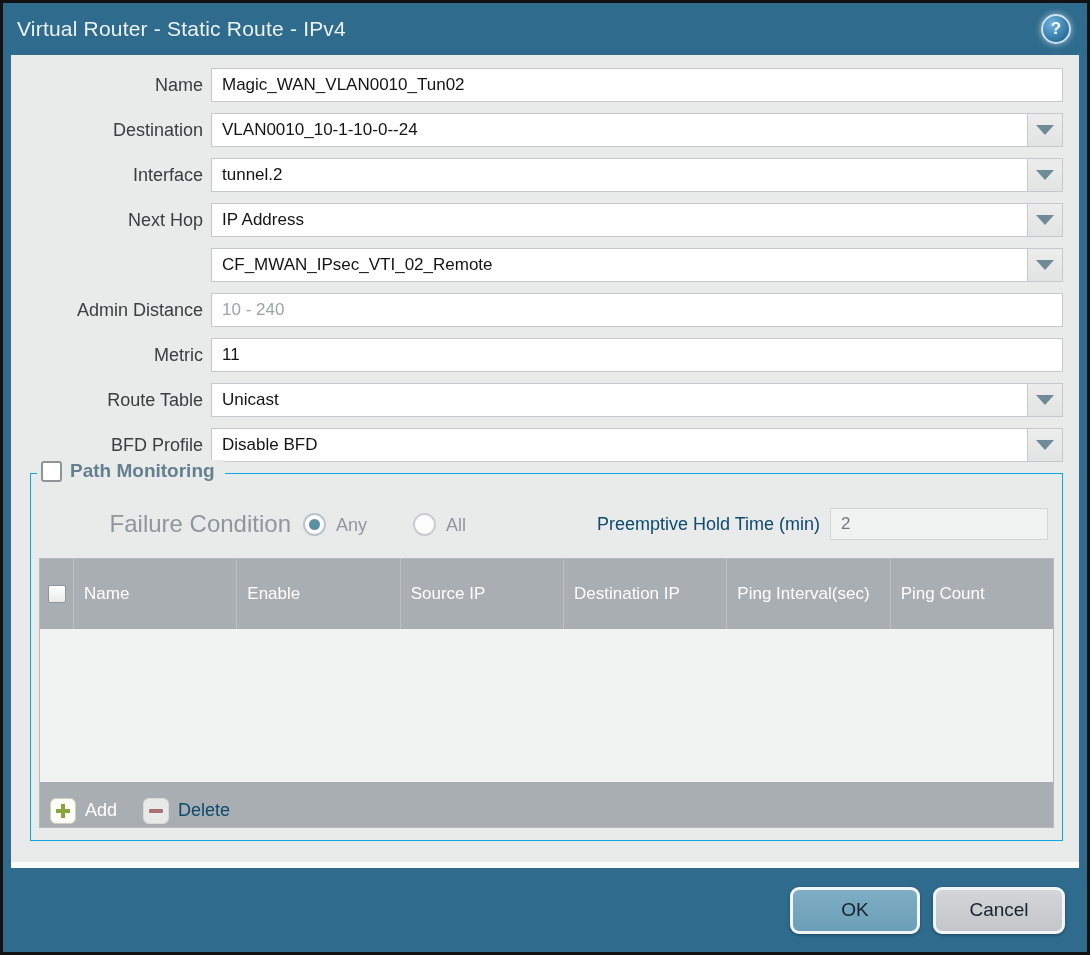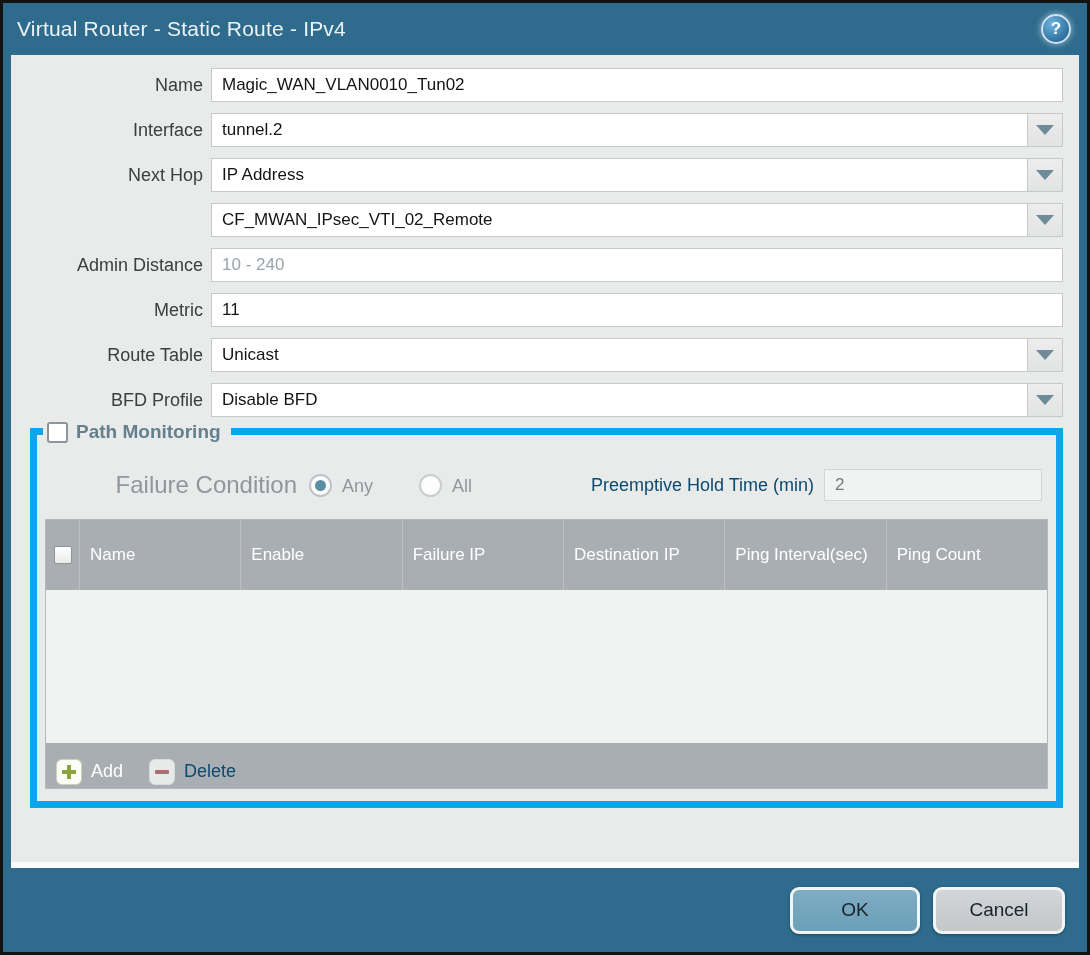--- a/index.html
+++ b/index.html
@@ -32,21 +32,21 @@
   }
   .finput::placeholder { color:#9ba4aa; }
   .combo { display:flex; height:34px; }
   .combo .combo-text { flex:1 1 auto; border-right:none; }
   .combo-btn { flex:0 0 36px; height:34px; background:linear-gradient(#ededed,#e2e3e3);
     border:1px solid #c6c9cb; display:flex; align-items:center; justify-content:center; cursor:pointer; }
   .arrow-down { width:0; height:0; border-left:9px solid transparent; border-right:9px solid transparent;
     border-top:10px solid #6e8b97; }
 
   
-  .pm { border:7px solid #0ea5e9; margin:6px 0 0 11px; position:relative; padding:22px 8px 12px 8px; }
+  .pm { border:1px solid #0ea5e9; margin:6px 0 0 11px; position:relative; padding:22px 8px 12px 8px; }
   .pm-legend { position:absolute; top:-14px; left:6px; background:#e9eaea; padding:0 10px 0 4px;
     display:flex; align-items:center; gap:8px; }
   .pm-checkbox { width:21px; height:21px; background:#fff; border:2px solid #8d959a; border-radius:3px;
     cursor:pointer; }
   .pm-title { font-size:19px; font-weight:bold; color:#64808e; }
 
   .pm-cond-row { display:flex; align-items:center; margin:10px 0 0 0; height:36px; }
   .pm-cond-label { width:252px; text-align:right; font-size:24px; color:#8f979c; }
   .radio-group { display:flex; align-items:flex-end; margin-left:12px; gap:10px; }
   .radio { width:23px; height:23px; border-radius:50%; background:#fdfdfd; border:2px solid #c9cdcf;
@@ -104,20 +104,29 @@
     </div>
 
     <div class="content-outer">
     <div class="content">
 
       <div class="frow">
         <div class="flabel">Name</div>
         <input class="finput" type="text" value="Magic_WAN_VLAN0010_Tun02" style="">
       </div>
 
+      <div class="frow">
+        <div class="flabel">Destination</div>
+        <div class="combo">
+          <input class="combo-text" type="text" value="VLAN0010_10-1-10-0--24" style="">
+          <div class="combo-btn">
+            <div class="arrow-down"></div>
+          </div>
+        </div>
+      </div>
 
       <div class="frow">
         <div class="flabel">Interface</div>
         <div class="combo">
           <input class="combo-text" type="text" value="tunnel.2" style="">
           <div class="combo-btn">
             <div class="arrow-down"></div>
           </div>
         </div>
       </div>
@@ -196,21 +205,21 @@
           </div>
         </div>
 
         <div class="pm-table">
           <div class="thead">
             <div class="th cb-col">
               <div class="th-checkbox"></div>
             </div>
             <div class="th col">Name</div>
             <div class="th col">Enable</div>
-            <div class="th col">Failure IP</div>
+            <div class="th col">Source IP</div>
             <div class="th col">Destination IP</div>
             <div class="th col">Ping Interval(sec)</div>
             <div class="th col" style="border-right:none;">Ping Count</div>
           </div>
           <div class="tbody"></div>
           <div class="tfoot">
             <div class="tbtn">
               <div class="tbtn-icon add-icon">
                 <div class="plus"></div>
               </div>

